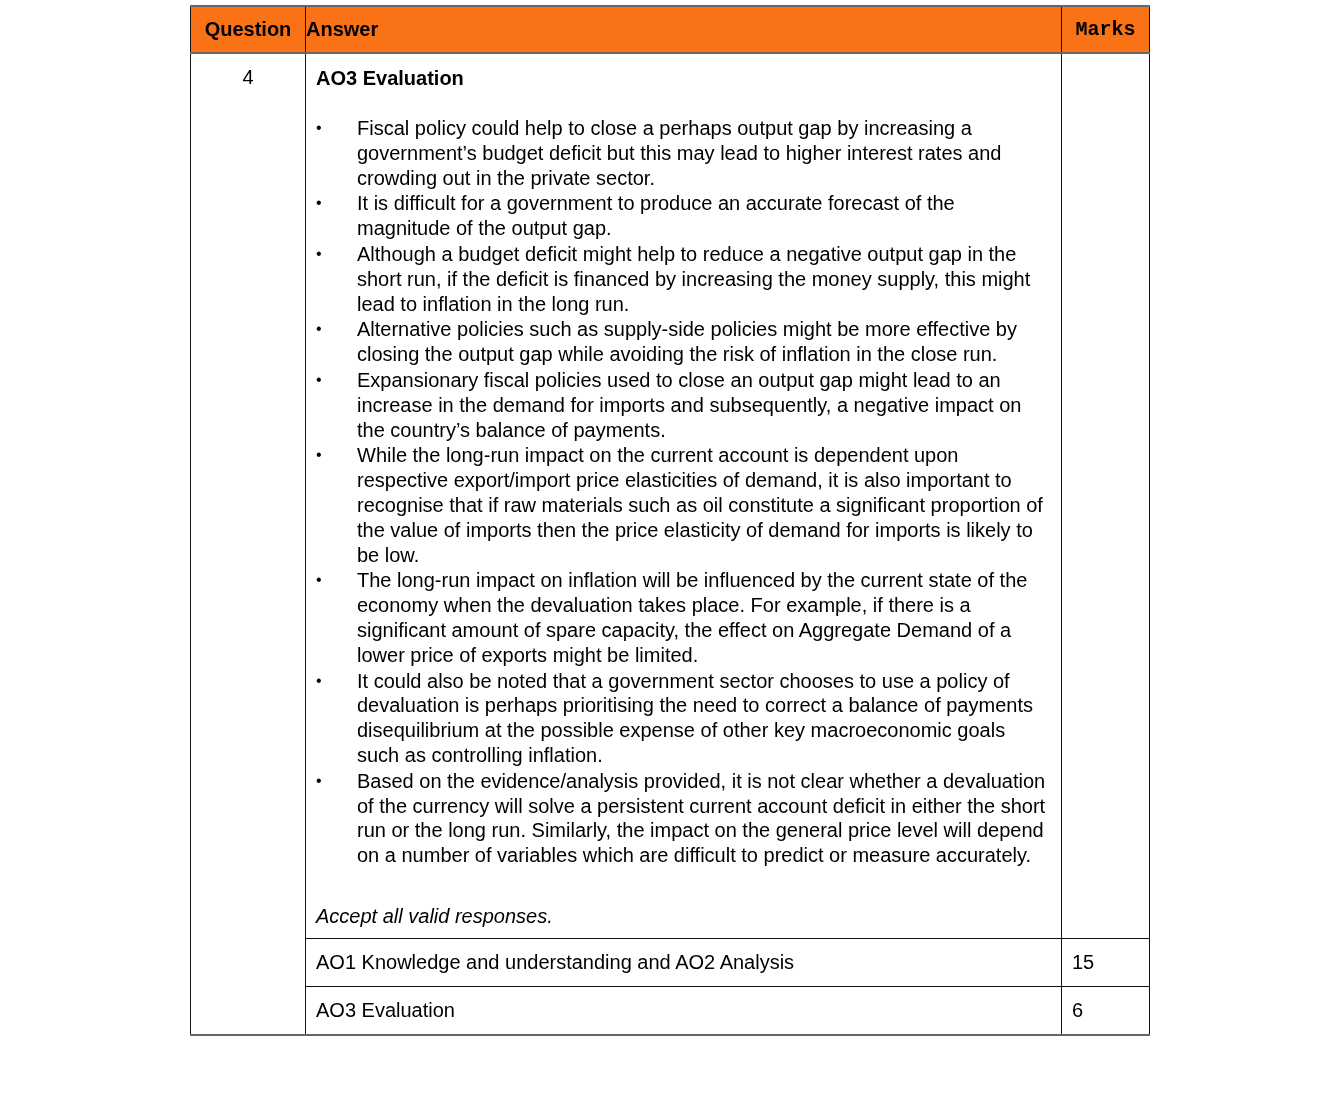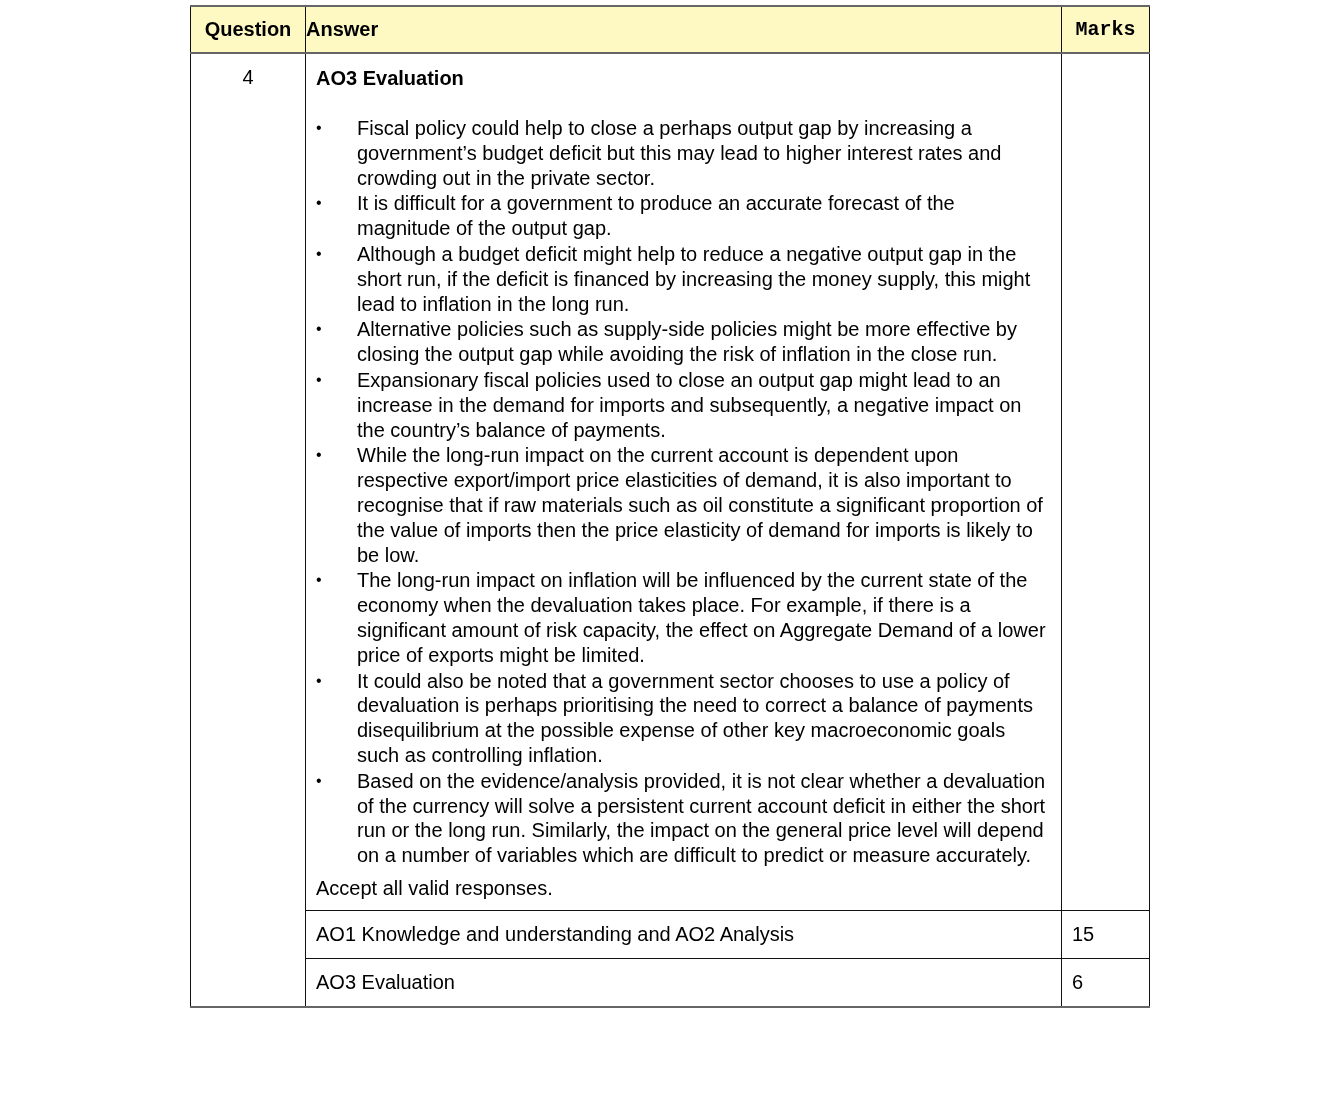--- a/index.html
+++ b/index.html
@@ -25,21 +25,21 @@
     }
     .ms-table col.c-q { width: 115px; }
     .ms-table col.c-a { width: 756px; }
     .ms-table col.c-m { width: 88px; }
     .ms-table th, .ms-table td {
       border: 1.5px solid #111;
       vertical-align: top;
       padding: 0;
     }
     .ms-table thead tr {
-      background: #fef9c3;
+      background: #f97316;
       height: 47px;
     }
     .ms-table thead th {
       font-weight: bold;
       font-size: 20px;
       vertical-align: middle;
       border-top: 2px solid #666;
       border-bottom: 2px solid #666;
     }
     th.h-question { text-align: center; }
@@ -76,22 +76,23 @@
     }
     ul.points li .bullet {
       position: absolute;
       left: 0;
       top: 0;
       width: 12px;
       text-align: left;
       font-size: 16px;
     }
     .accept-note {
-      margin-top: 8px;
+      margin-top: 36px;
       line-height: 24px;
+      font-style: italic;
     }
     tr.summary-row td {
       height: 47px;
       vertical-align: middle;
       font-size: 20px;
     }
     tr.summary-row td.s-label { padding-left: 10px; }
     tr.summary-row td.s-marks { padding-left: 10px; }
     tr.last-row td { border-bottom: 2px solid #666; }
   </style>
@@ -116,21 +117,21 @@
       <td class="q-cell" rowspan="3">4</td>
       <td class="a-cell">
         <div class="section-heading">AO3 Evaluation</div>
         <ul class="points">
           <li><span class="bullet">•</span><span>Fiscal policy could help to close a perhaps output gap by increasing a government’s budget deficit but this may lead to higher interest rates and crowding out in the private sector.</span></li>
           <li><span class="bullet">•</span><span>It is difficult for a government to produce an accurate forecast of the magnitude of the output gap.</span></li>
           <li><span class="bullet">•</span><span>Although a budget deficit might help to reduce a negative output gap in the short run, if the deficit is financed by increasing the money supply, this might lead to inflation in the long run.</span></li>
           <li><span class="bullet">•</span><span>Alternative policies such as supply-side policies might be more effective by closing the output gap while avoiding the risk of inflation in the close run.</span></li>
           <li><span class="bullet">•</span><span>Expansionary fiscal policies used to close an output gap might lead to an increase in the demand for imports and subsequently, a negative impact on the country’s balance of payments.</span></li>
           <li><span class="bullet">•</span><span>While the long-run impact on the current account is dependent upon respective export/import price elasticities of demand, it is also important to recognise that if raw materials such as oil constitute a significant proportion of the value of imports then the price elasticity of demand for imports is likely to be low.</span></li>
-          <li><span class="bullet">•</span><span>The long-run impact on inflation will be influenced by the current state of the economy when the devaluation takes place. For example, if there is a significant amount of risk capacity, the effect on Aggregate Demand of a lower price of exports might be limited.</span></li>
+          <li><span class="bullet">•</span><span>The long-run impact on inflation will be influenced by the current state of the economy when the devaluation takes place. For example, if there is a significant amount of spare capacity, the effect on Aggregate Demand of a lower price of exports might be limited.</span></li>
           <li><span class="bullet">•</span><span>It could also be noted that a government sector chooses to use a policy of devaluation is perhaps prioritising the need to correct a balance of payments disequilibrium at the possible expense of other key macroeconomic goals such as controlling inflation.</span></li>
           <li><span class="bullet">•</span><span>Based on the evidence/analysis provided, it is not clear whether a devaluation of the currency will solve a persistent current account deficit in either the short run or the long run. Similarly, the impact on the general price level will depend on a number of variables which are difficult to predict or measure accurately.</span></li>
         </ul>
         <div class="accept-note">Accept all valid responses.</div>
       </td>
       <td class="m-cell"></td>
     </tr>
     <tr class="summary-row">
       <td class="s-label">AO1 Knowledge and understanding and AO2 Analysis</td>
       <td class="s-marks">15</td>

